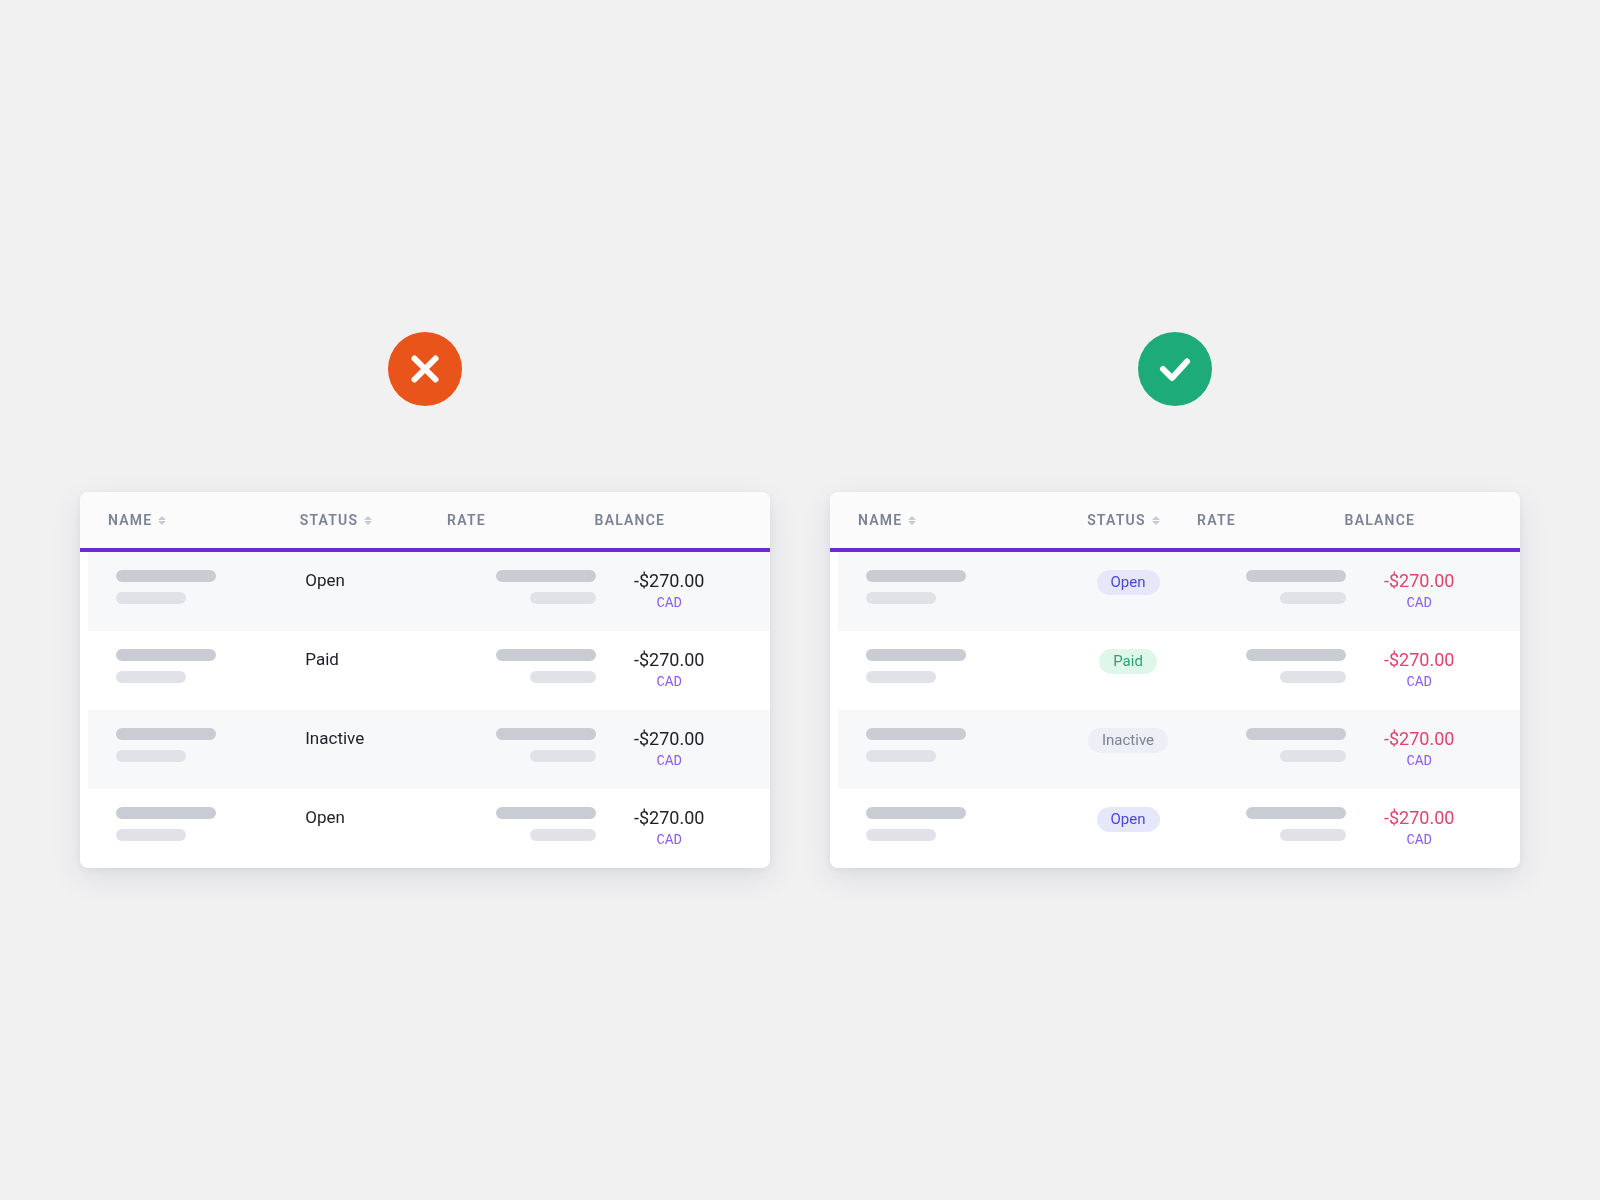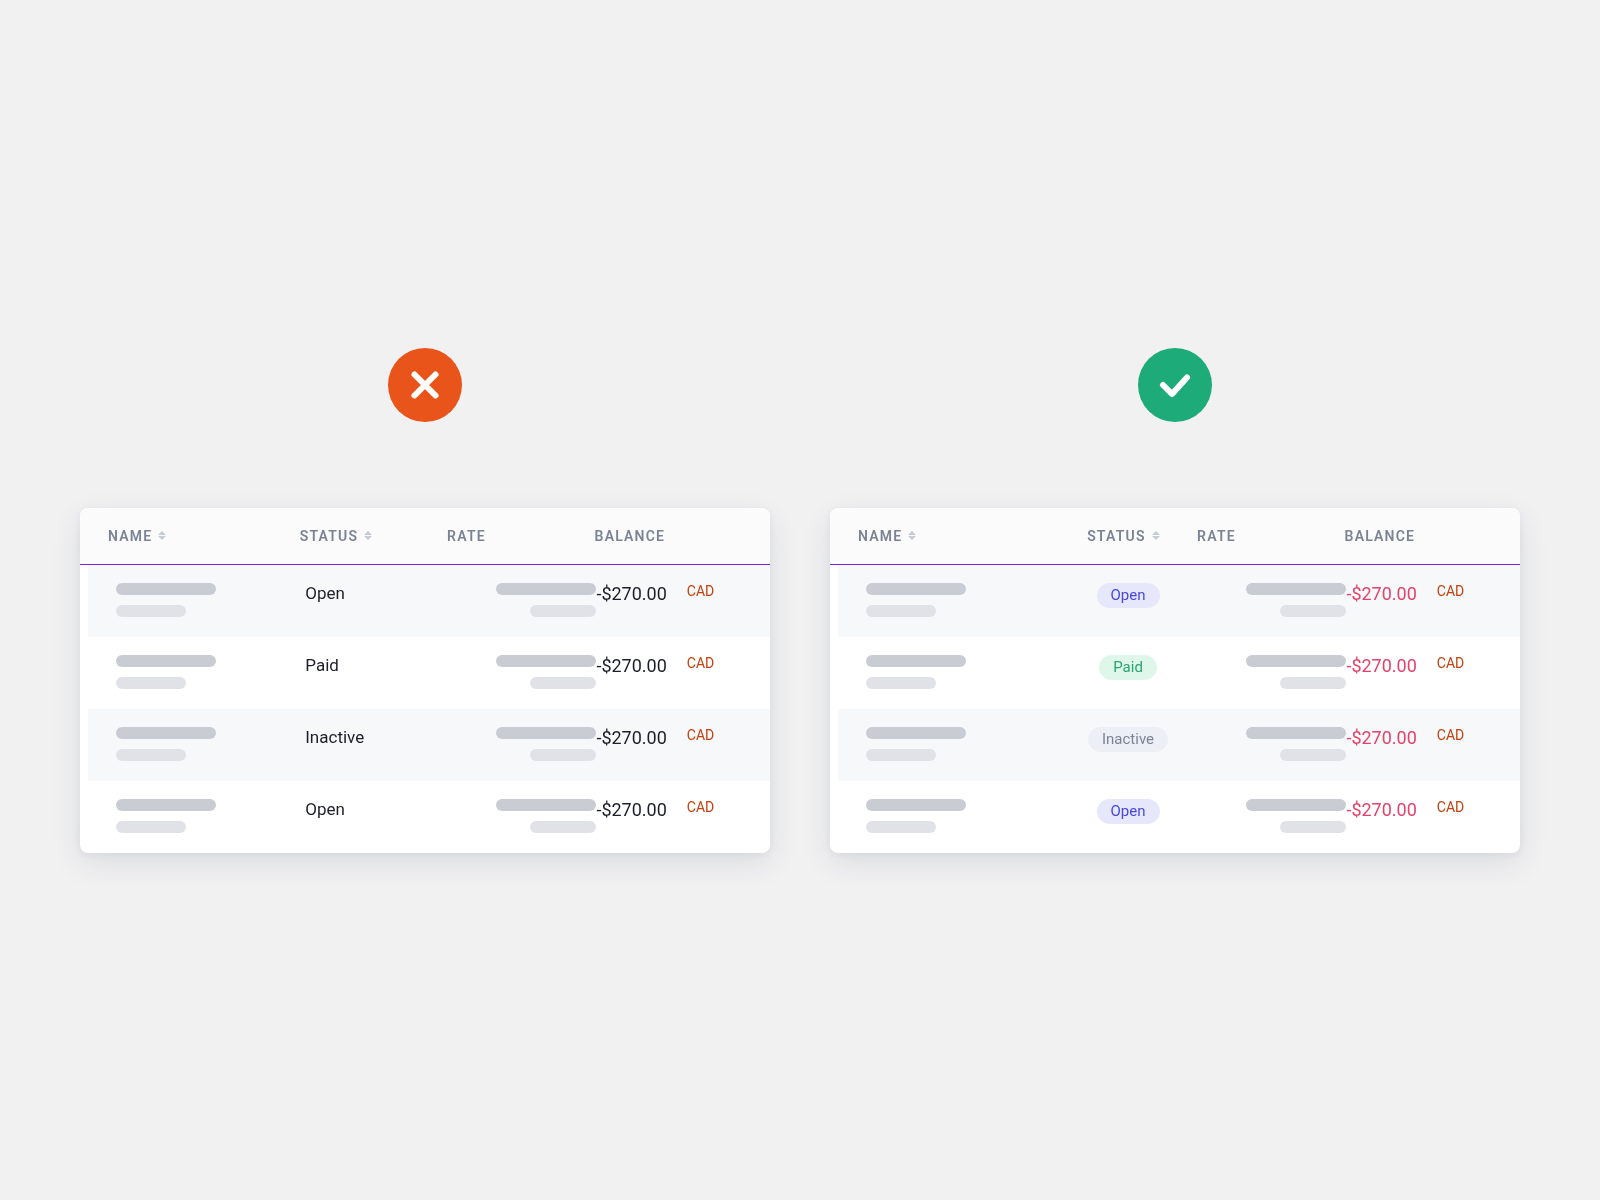--- a/index.html
+++ b/index.html
@@ -39,21 +39,21 @@
     border-radius: 8px;
     box-shadow: 0 10px 30px rgba(44,50,66,0.10), 0 2px 6px rgba(44,50,66,0.06);
     overflow: hidden;
   }
 
   .thead {
     display: grid;
     grid-template-columns: 1.3fr 1fr 1fr 1fr;
     padding: 20px 28px;
     background: #fbfbfc;
-    border-bottom: 1px solid #6d28d9;
+    border-bottom: 4px solid #6d28d9;
   }
   .th {
     font-size: 14px;
     letter-spacing: 1.2px;
     font-weight: 600;
     color: #7b8294;
     display: flex;
     align-items: center;
     gap: 6px;
   }
@@ -95,25 +95,25 @@
     display: inline-block;
     padding: 5px 14px;
     border-radius: 999px;
     font-size: 15px;
     line-height: 1;
   }
   .pill-open { background: #e7e7fb; color: #4848d9; }
   .pill-paid { background: #dff6ea; color: #29a66e; }
   .pill-inactive { background: #eceff5; color: #7b8294; }
 
-  .balance { text-align: right; display: flex; flex-direction: row; gap: 20px; }
+  .balance { text-align: right; display: flex; flex-direction: column; gap: 4px; align-items: center; }
   .balance .amount { font-size: 18px; }
   .balance.dark .amount { color: #1c1f27; }
   .balance.neg .amount { color: #e1436b; }
-  .balance .currency { font-size: 14px; color: #c2410c; }
+  .balance .currency { font-size: 14px; color: #8b5cf6; font-family: Liberation Mono, monospace; }
   .status-cell { display:flex; }
   .panel.good .status-cell { justify-content:center; }
 </style>
 </head>
 <body>
 
 <div class="panel">
   <div class="indicator bad">
     <svg viewBox="0 0 24 24">
         <path d="M5 5 L19 19 M19 5 L5 19"></path>

